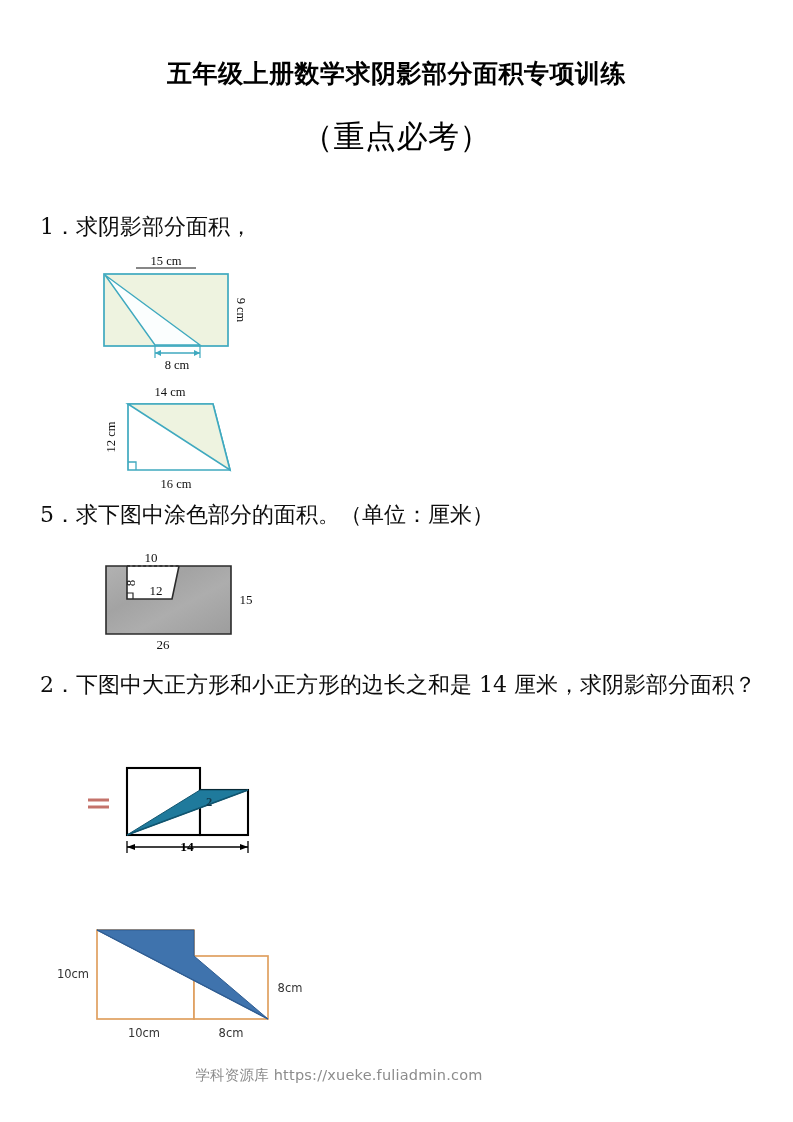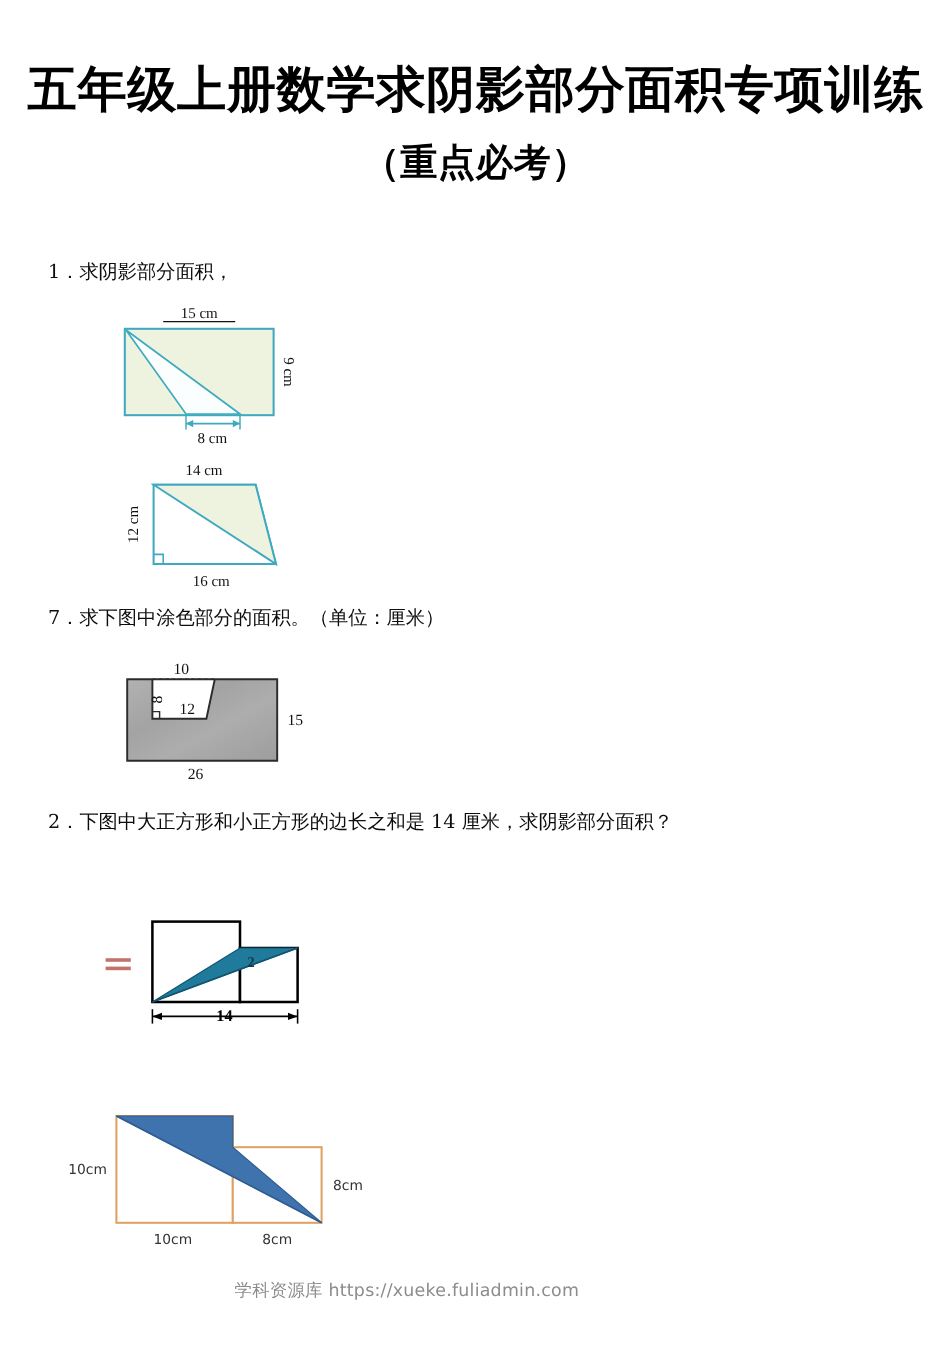--- a/index.html
+++ b/index.html
@@ -28,40 +28,40 @@
   .title-block {
     position: absolute;
     left: 0;
     top: 52px;
     width: 793px;
     text-align: center;
   }
   .title-line1 {
     font-family: "DejaVu Sans", "Liberation Sans", sans-serif;
     font-weight: 700;
-    font-size: 41px;
+    font-size: 25px;
     letter-spacing: 0.5px;
     line-height: 44px;
     color: #000;
   }
   .title-line2 {
     font-family: "DejaVu Sans", "Liberation Sans", sans-serif;
-    font-weight: 700;
+    font-weight: 400;
     font-size: 31px;
     letter-spacing: 0.5px;
     line-height: 44px;
     margin-top: 18px;
     color: #000;
   }
 
   
   .q-text {
     position: absolute;
     font-family: "DejaVu Serif", "Liberation Serif", serif;
-    font-size: 16px;
+    font-size: 22px;
     line-height: 34px;
     color: #0d0d0d;
     white-space: pre-wrap;
   }
   .q1-text { left: 40px; top: 210px; }
   .q2-text { left: 40px; top: 498px; }
   .q3-text { left: 40px; top: 668px; width: 722px; text-align: justify; }
   .q4-text { left: 40px; top: 873px; }
 
   
@@ -133,21 +133,21 @@
       <polyline points="44,82 52,82 52,90" fill="none" stroke="#3fa9bf" stroke-width="1.3"></polyline>
 
       <text x="86" y="16" font-family="'Liberation Serif',serif" font-size="12.5" text-anchor="middle" fill="#111">14 cm</text>
 
       <text x="31" y="57" font-family="'Liberation Serif',serif" font-size="12.5" text-anchor="middle" fill="#111" transform="rotate(-90 31 57)">12 cm</text>
 
       <text x="92" y="108" font-family="'Liberation Serif',serif" font-size="12.5" text-anchor="middle" fill="#111">16 cm</text>
     </svg>
   </div>
 
-  <div class="q-text q2-text">7．求下图中涂色部分的面积。（单位：厘米）</div>
+  <div class="q-text q2-text">5．求下图中涂色部分的面积。（单位：厘米）</div>
 
   <div class="fig" id="fig2">
     <svg width="190" height="100" viewBox="0 0 190 100">
       <defs>
         <linearGradient id="grayTex" x1="0" y1="0" x2="1" y2="1">
           <stop offset="0%" stop-color="#b2b2b2"></stop>
           <stop offset="35%" stop-color="#a3a3a3"></stop>
           <stop offset="60%" stop-color="#adadad"></stop>
           <stop offset="100%" stop-color="#9d9d9d"></stop>
         </linearGradient>

